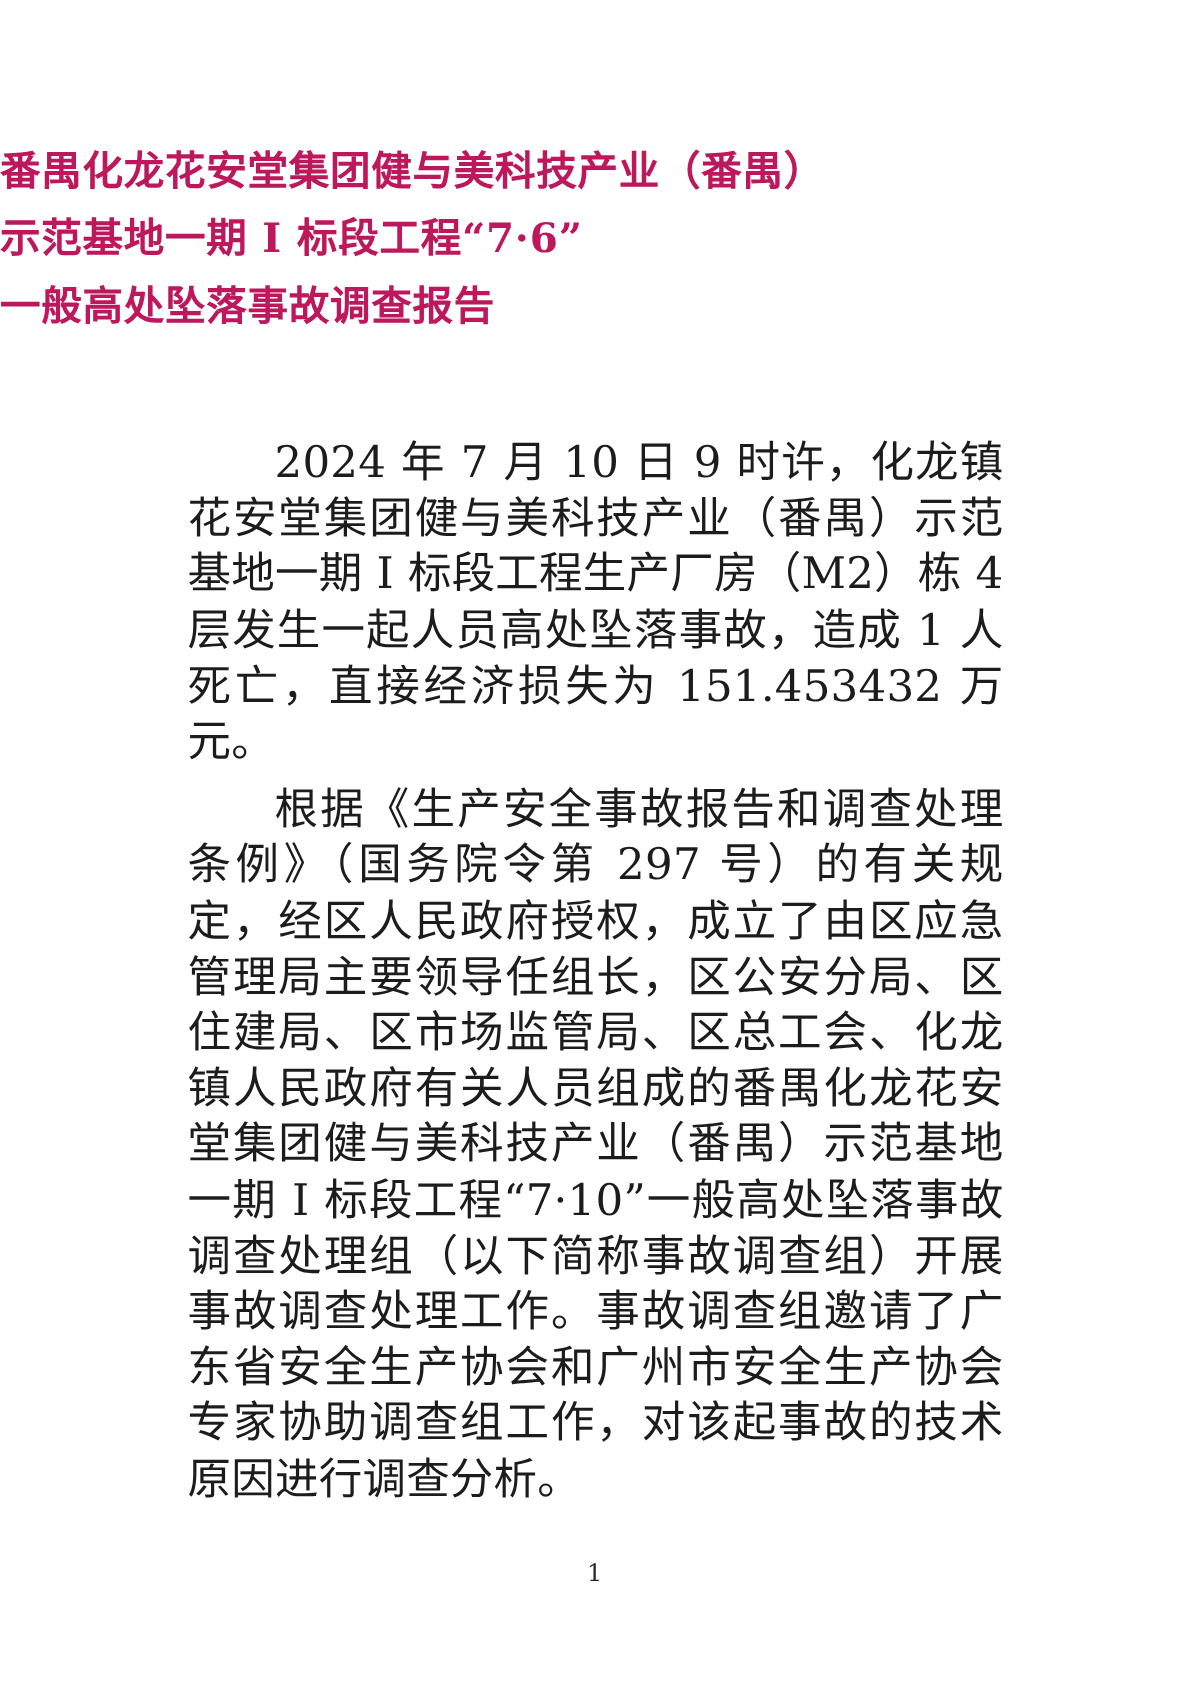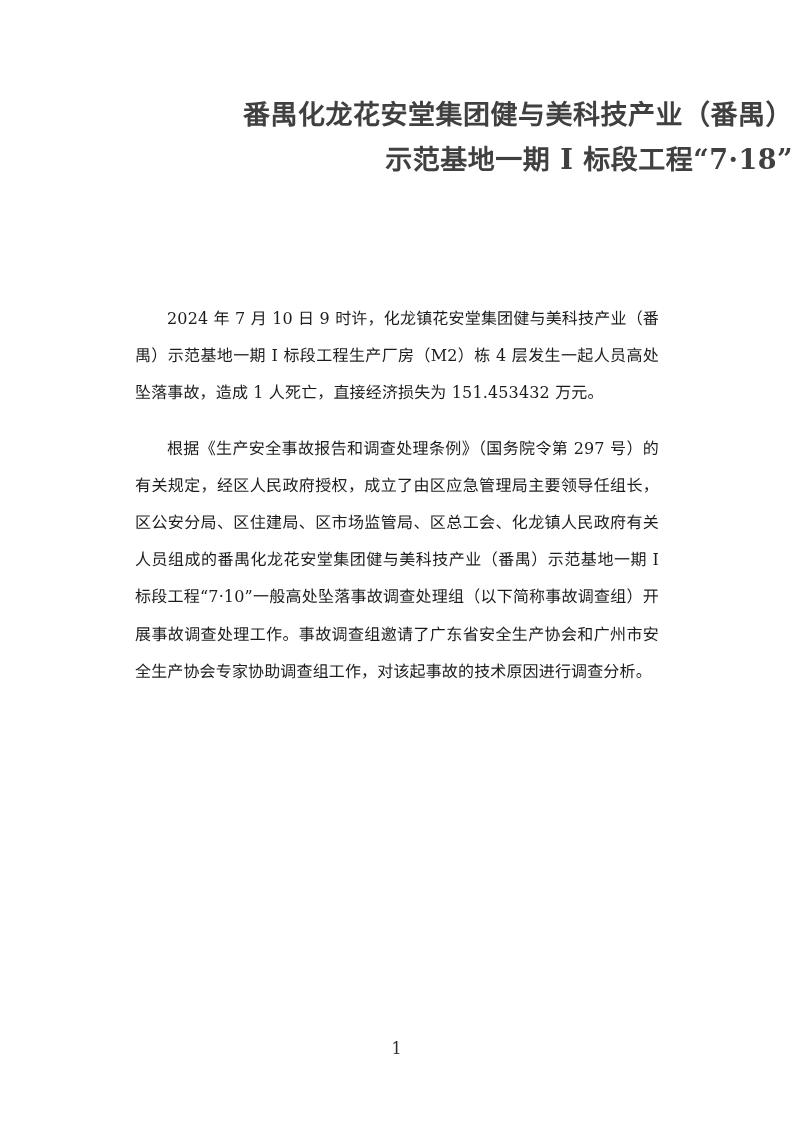--- a/index.html
+++ b/index.html
@@ -23,46 +23,46 @@
     overflow: hidden;
     box-sizing: border-box;
   }
 
   
   .doc-title {
     position: absolute;
     left: 0;
     right: 0;
     top: 92px;
-    text-align: right;
+    text-align: left;
     font-weight: bold;
     font-size: 27px;
     line-height: 45px;
     letter-spacing: 0.5px;
-    color: #404040;
+    color: #be185d;
     font-family: "DejaVu Serif", "Liberation Serif", serif;
   }
 
   .doc-title .title-line {
     display: block;
     white-space: nowrap;
   }
 
   
   .body-area {
     position: absolute;
     left: 117px;
     top: 282px;
     width: 560px;
   }
 
   .para {
-    margin: 18px;
+    margin: 8px;
     padding: 0;
-    font-size: 16px;
+    font-size: 29px;
     line-height: 37.2px;
     color: #1c1c1c;
     text-align: justify;
     text-justify: inter-character;
     text-indent: 2em;
     word-break: break-all;
     letter-spacing: 0.15px;
     font-family: "DejaVu Serif", "Liberation Serif", serif;
   }
 
@@ -79,21 +79,22 @@
     font-family: "DejaVu Serif", "Liberation Serif", serif;
   }
 </style>
 </head>
 <body>
 
 <div class="page">
 
   <div class="doc-title">
     <span class="title-line">番禺化龙花安堂集团健与美科技产业（番禺）</span>
-    <span class="title-line">示范基地一期 I 标段工程“7·18”</span>
+    <span class="title-line">示范基地一期 I 标段工程“7·6”</span>
+    <span class="title-line">一般高处坠落事故调查报告</span>
   </div>
 
   <div class="body-area">
     <p class="para">2024 年 7 月 10 日 9 时许，化龙镇花安堂集团健与美科技产业（番禺）示范基地一期 I 标段工程生产厂房（M2）栋 4 层发生一起人员高处坠落事故，造成 1 人死亡，直接经济损失为 151.453432 万元。</p>
     <p class="para">根据《生产安全事故报告和调查处理条例》（国务院令第 297 号）的有关规定，经区人民政府授权，成立了由区应急管理局主要领导任组长，区公安分局、区住建局、区市场监管局、区总工会、化龙镇人民政府有关人员组成的番禺化龙花安堂集团健与美科技产业（番禺）示范基地一期 I 标段工程“7·10”一般高处坠落事故调查处理组（以下简称事故调查组）开展事故调查处理工作。事故调查组邀请了广东省安全生产协会和广州市安全生产协会专家协助调查组工作，对该起事故的技术原因进行调查分析。</p>
   </div>
 
   <div class="page-number">1</div>
 
 </div>

